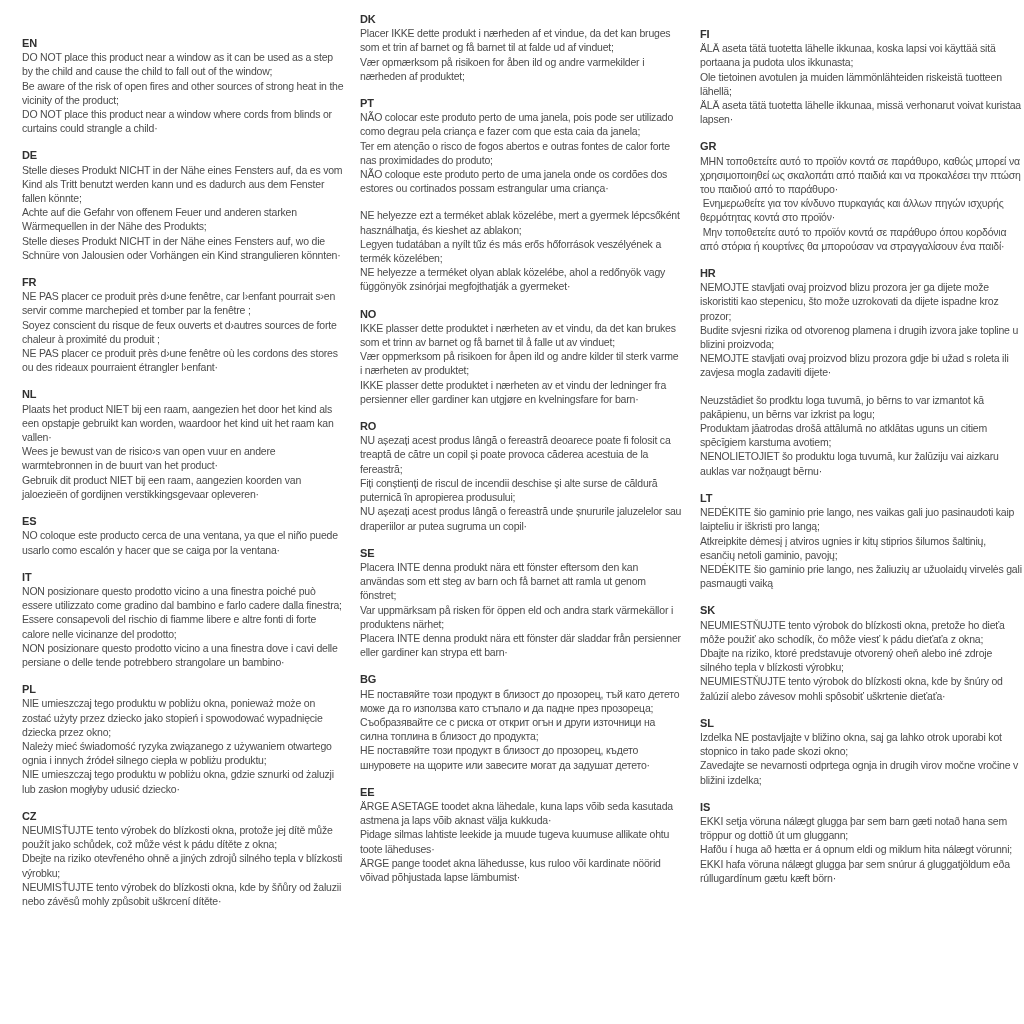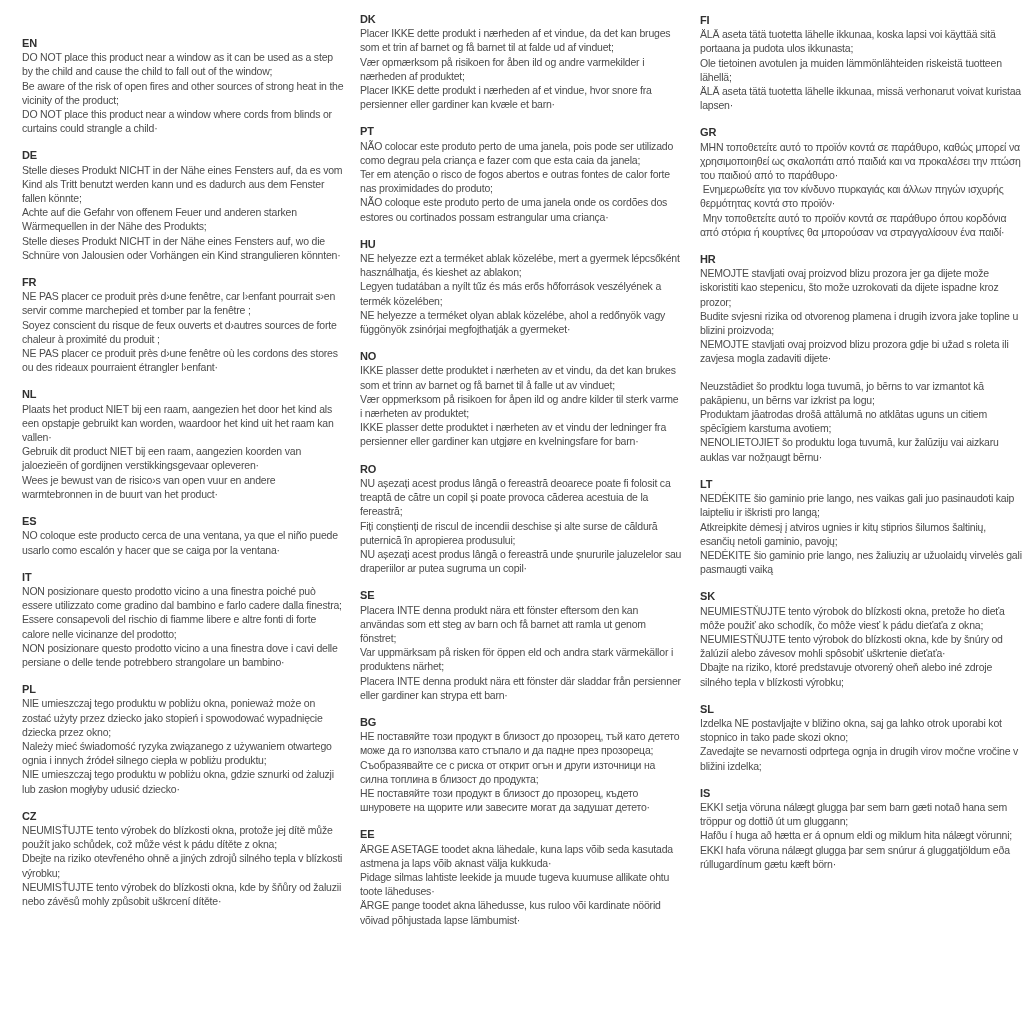--- a/index.html
+++ b/index.html
@@ -19,21 +19,21 @@
     inset: 0;
     background: #ffffff;
   }
   .col {
     position: absolute;
     top: 0;
     width: 322px;
   }
   .col-1 { left: 22px;  padding-top: 36px; }
   .col-2 { left: 360px; padding-top: 12px; }
-  .col-3 { left: 700px; padding-top: 13px; }
+  .col-3 { left: 700px; padding-top: 27px; }
   section.lang-block {
     margin: 0 0 13px 0;
   }
   h2.lang-code {
     margin: 0;
     padding: 0;
     font-size: 11px;
     line-height: 14.2px;
     font-weight: bold;
     color: #303030;
@@ -68,22 +68,22 @@
       </section>
       <section class="lang-block">
         <h2 class="lang-code">FR</h2>
         <p class="sentence">NE PAS placer ce produit près d›une fenêtre, car l›enfant pourrait s›en servir comme marchepied et tomber par la fenêtre ;</p>
         <p class="sentence">Soyez conscient du risque de feux ouverts et d›autres sources de forte chaleur à proximité du produit ;</p>
         <p class="sentence">NE PAS placer ce produit près d›une fenêtre où les cordons des stores ou des rideaux pourraient étrangler l›enfant·</p>
       </section>
       <section class="lang-block">
         <h2 class="lang-code">NL</h2>
         <p class="sentence">Plaats het product NIET bij een raam, aangezien het door het kind als een opstapje gebruikt kan worden, waardoor het kind uit het raam kan vallen·</p>
+        <p class="sentence">Wees je bewust van de risico›s van open vuur en andere warmtebronnen in de buurt van het product·</p>
         <p class="sentence">Gebruik dit product NIET bij een raam, aangezien koorden van jaloezieën of gordijnen verstikkingsgevaar opleveren·</p>
-        <p class="sentence">Wees je bewust van de risico›s van open vuur en andere warmtebronnen in de buurt van het product·</p>
       </section>
       <section class="lang-block">
         <h2 class="lang-code">ES</h2>
         <p class="sentence">NO coloque este producto cerca de una ventana, ya que el niño puede usarlo como escalón y hacer que se caiga por la ventana·</p>
       </section>
       <section class="lang-block">
         <h2 class="lang-code">IT</h2>
         <p class="sentence">NON posizionare questo prodotto vicino a una finestra poiché può essere utilizzato come gradino dal bambino e farlo cadere dalla finestra;</p>
         <p class="sentence">Essere consapevoli del rischio di fiamme libere e altre fonti di forte calore nelle vicinanze del prodotto;</p>
         <p class="sentence">NON posizionare questo prodotto vicino a una finestra dove i cavi delle persiane o delle tende potrebbero strangolare un bambino·</p>
@@ -99,30 +99,28 @@
         <p class="sentence">NEUMISŤUJTE tento výrobek do blízkosti okna, protože jej dítě může použít jako schůdek, což může vést k pádu dítěte z okna;</p>
         <p class="sentence">Dbejte na riziko otevřeného ohně a jiných zdrojů silného tepla v blízkosti výrobku;</p>
         <p class="sentence">NEUMISŤUJTE tento výrobek do blízkosti okna, kde by šňůry od žaluzii nebo závěsů mohly způsobit uškrcení dítěte·</p>
       </section>
     </div>
   <div class="col col-2">
       <section class="lang-block">
         <h2 class="lang-code">DK</h2>
         <p class="sentence">Placer IKKE dette produkt i nærheden af et vindue, da det kan bruges som et trin af barnet og få barnet til at falde ud af vinduet;</p>
         <p class="sentence">Vær opmærksom på risikoen for åben ild og andre varmekilder i nærheden af produktet;</p>
-        <p class="sentence">Placer IKKE dette produkt i nærheden af et vindue, hvor snore fra persienner eller gardiner kan kvæle et barn·</p>
       </section>
       <section class="lang-block">
         <h2 class="lang-code">PT</h2>
         <p class="sentence">NÃO colocar este produto perto de uma janela, pois pode ser utilizado como degrau pela criança e fazer com que esta caia da janela;</p>
         <p class="sentence">Ter em atenção o risco de fogos abertos e outras fontes de calor forte nas proximidades do produto;</p>
         <p class="sentence">NÃO coloque este produto perto de uma janela onde os cordões dos estores ou cortinados possam estrangular uma criança·</p>
       </section>
       <section class="lang-block">
-        <h2 class="lang-code">HU</h2>
         <p class="sentence">NE helyezze ezt a terméket ablak közelébe, mert a gyermek lépcsőként használhatja, és kieshet az ablakon;</p>
         <p class="sentence">Legyen tudatában a nyílt tűz és más erős hőforrások veszélyének a termék közelében;</p>
         <p class="sentence">NE helyezze a terméket olyan ablak közelébe, ahol a redőnyök vagy függönyök zsinórjai megfojthatják a gyermeket·</p>
       </section>
       <section class="lang-block">
         <h2 class="lang-code">NO</h2>
         <p class="sentence">IKKE plasser dette produktet i nærheten av et vindu, da det kan brukes som et trinn av barnet og få barnet til å falle ut av vinduet;</p>
         <p class="sentence">Vær oppmerksom på risikoen for åpen ild og andre kilder til sterk varme i nærheten av produktet;</p>
         <p class="sentence">IKKE plasser dette produktet i nærheten av et vindu der ledninger fra persienner eller gardiner kan utgjøre en kvelningsfare for barn·</p>
       </section>
@@ -177,22 +175,22 @@
       </section>
       <section class="lang-block">
         <h2 class="lang-code">LT</h2>
         <p class="sentence">NEDĖKITE šio gaminio prie lango, nes vaikas gali juo pasinaudoti kaip laipteliu ir iškristi pro langą;</p>
         <p class="sentence">Atkreipkite dėmesį į atviros ugnies ir kitų stiprios šilumos šaltinių, esančių netoli gaminio, pavojų;</p>
         <p class="sentence">NEDĖKITE šio gaminio prie lango, nes žaliuzių ar užuolaidų virvelės gali pasmaugti vaiką</p>
       </section>
       <section class="lang-block">
         <h2 class="lang-code">SK</h2>
         <p class="sentence">NEUMIESTŇUJTE tento výrobok do blízkosti okna, pretože ho dieťa môže použiť ako schodík, čo môže viesť k pádu dieťaťa z okna;</p>
+        <p class="sentence">Dbajte na riziko, ktoré predstavuje otvorený oheň alebo iné zdroje silného tepla v blízkosti výrobku;</p>
         <p class="sentence">NEUMIESTŇUJTE tento výrobok do blízkosti okna, kde by šnúry od žalúzií alebo závesov mohli spôsobiť uškrtenie dieťaťa·</p>
-        <p class="sentence">Dbajte na riziko, ktoré predstavuje otvorený oheň alebo iné zdroje silného tepla v blízkosti výrobku;</p>
       </section>
       <section class="lang-block">
         <h2 class="lang-code">SL</h2>
         <p class="sentence">Izdelka NE postavljajte v bližino okna, saj ga lahko otrok uporabi kot stopnico in tako pade skozi okno;</p>
         <p class="sentence">Zavedajte se nevarnosti odprtega ognja in drugih virov močne vročine v bližini izdelka;</p>
       </section>
       <section class="lang-block">
         <h2 class="lang-code">IS</h2>
         <p class="sentence">EKKI setja vöruna nálægt glugga þar sem barn gæti notað hana sem tröppur og dottið út um gluggann;</p>
         <p class="sentence">Hafðu í huga að hætta er á opnum eldi og miklum hita nálægt vörunni;</p>

